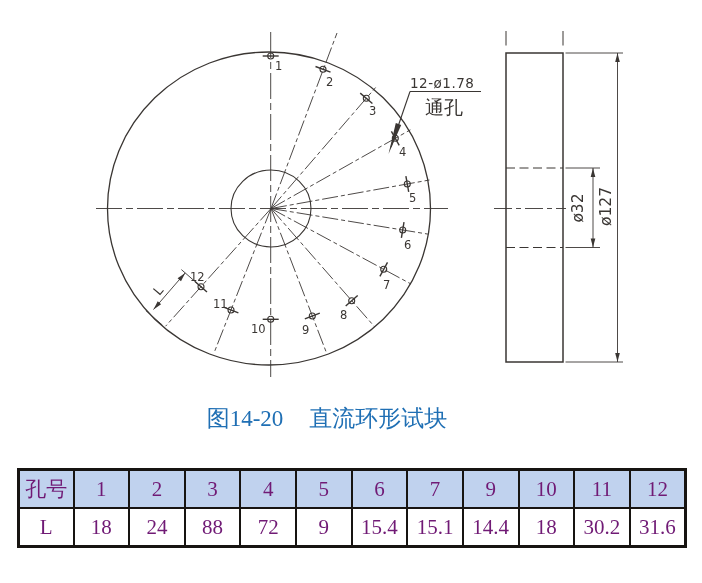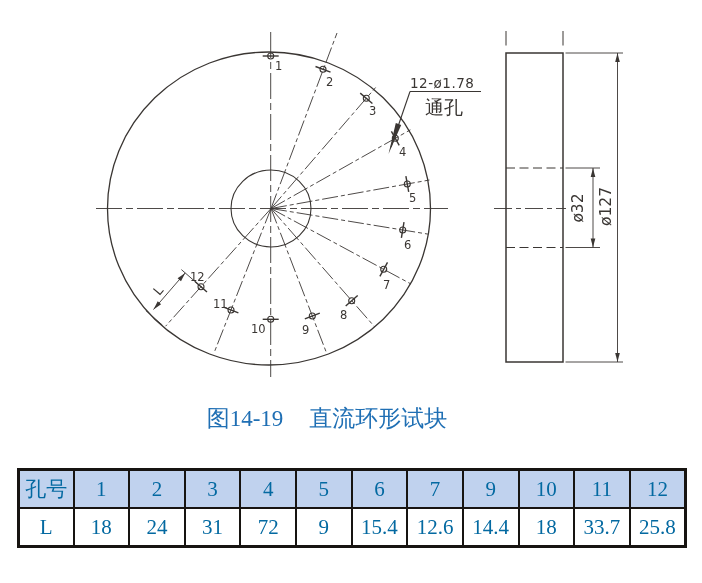--- a/index.html
+++ b/index.html
@@ -7,21 +7,21 @@
         font-family:"Liberation Serif", serif;}
   svg{position:absolute;top:0;left:0;}
   .draw-text{font-family:"DejaVu Sans", "Liberation Sans", sans-serif;fill:#3a3633;}
   .caption{position:absolute;top:403px;left:0;width:702px;text-align:center;
            transform:translateX(-24px);font-size:23px;line-height:32px;color:#1f6fb4;
            font-family:"Liberation Serif", serif;}
   .caption .cap-title{margin-left:26px;}
   table.dim{position:absolute;top:468px;left:17px;width:670px;table-layout:fixed;
             border-collapse:collapse;border:3px solid #171411;}
   table.dim td{border:2.4px solid #171411;height:36px;text-align:center;vertical-align:middle;
-               font-size:21px;color:#0369a1;padding:0;font-family:"Liberation Serif", serif;}
+               font-size:21px;color:#701a75;padding:0;font-family:"Liberation Serif", serif;}
   table.dim tr.hdr td{background:#c0d2ee;}
 </style>
 </head>
 <body>
 
 <div class="page">
 
   <svg width="702" height="460" viewBox="0 0 702 460">
     <g stroke="#3a3633" fill="none">
 
@@ -136,21 +136,21 @@
     </g>
 
     <text class="draw-text" x="410" y="88" font-size="13.5" letter-spacing="0.5">12-ø1.78</text>
     <text class="draw-text" x="425" y="114" font-size="19">通孔</text>
     <text class="draw-text" x="158.5" y="295" font-size="13" text-anchor="middle" transform="rotate(-49.3 158.5 291)">L</text>
     <text class="draw-text" x="578" y="208" font-size="15.5" text-anchor="middle" transform="rotate(-90 578 208)" dominant-baseline="central">ø32</text>
     <text class="draw-text" x="605.5" y="206.5" font-size="15.5" text-anchor="middle" transform="rotate(-90 605.5 206.5)" dominant-baseline="central">ø127</text>
   </svg>
 
   <div class="caption">
-    <span class="cap-no">图14-19</span><span class="cap-title">直流环形试块</span>
+    <span class="cap-no">图14-20</span><span class="cap-title">直流环形试块</span>
   </div>
 
   <table class="dim" id="dim-table">
     <colgroup>
       <col style="width:55px">
         <col>
         <col>
         <col>
         <col>
         <col>
@@ -173,26 +173,26 @@
           <td>7</td>
           <td>9</td>
           <td>10</td>
           <td>11</td>
           <td>12</td>
         </tr>
         <tr>
           <td>L</td>
           <td>18</td>
           <td>24</td>
-          <td>31</td>
+          <td>88</td>
           <td>72</td>
           <td>9</td>
           <td>15.4</td>
-          <td>12.6</td>
+          <td>15.1</td>
           <td>14.4</td>
           <td>18</td>
-          <td>33.7</td>
-          <td>25.8</td>
+          <td>30.2</td>
+          <td>31.6</td>
         </tr>
       </tbody>
   </table>
 
 </div>
 
 </body></html>

